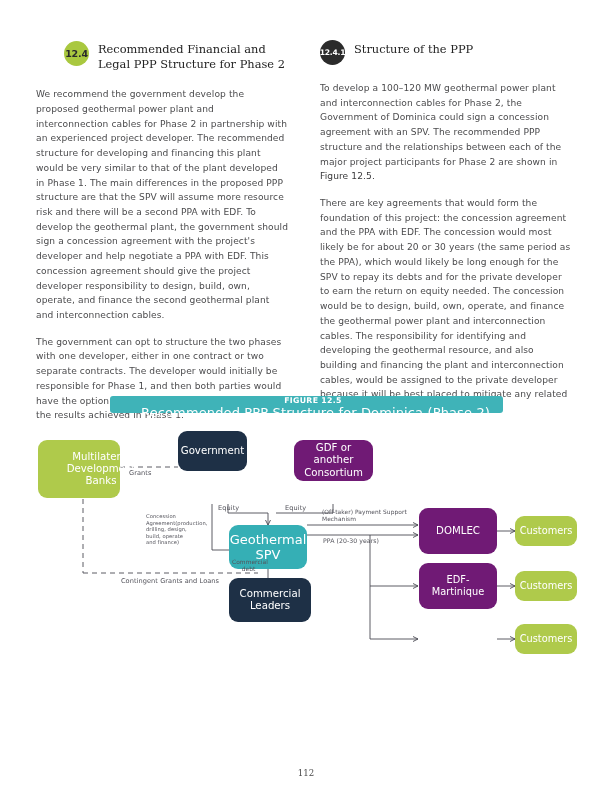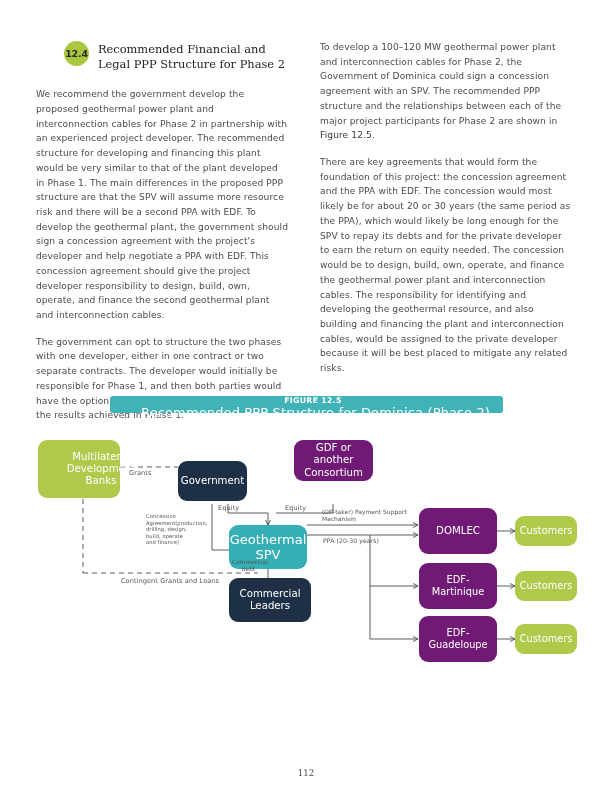--- a/index.html
+++ b/index.html
@@ -168,20 +168,24 @@
   <div class="col col-left">
     <div class="heading">
       <div class="badge badge-green">12.4</div>
       <div class="heading-title">Recommended Financial and Legal PPP Structure for Phase 2</div>
     </div>
     <p class="body">We recommend the government develop the proposed geothermal power plant and interconnection cables for Phase 2 in partnership with an experienced project developer. The recommended structure for developing and financing this plant would be very similar to that of the plant developed in Phase 1. The main differences in the proposed PPP structure are that the SPV will assume more resource risk and there will be a second PPA with EDF. To develop the geothermal plant, the government should sign a concession agreement with the project's developer and help negotiate a PPA with EDF. This concession agreement should give the project developer responsibility to design, build, own, operate, and finance the second geothermal plant and interconnection cables.</p>
     <p class="body">The government can opt to structure the two phases with one developer, either in one contract or two separate contracts. The developer would initially be responsible for Phase 1, and then both parties would have the option to continue with Phase 2 based on the results achieved in Phase 1.</p>
   </div>
 
   <div class="col col-right">
+    <div class="heading">
+      <div class="badge badge-navy">12.4.1</div>
+      <div class="heading-title">Structure of the PPP</div>
+    </div>
     <p class="body"><span>To develop a 100–120 MW geothermal power plant and interconnection cables for Phase 2, the Government of Dominica could sign a concession agreement with an SPV. The recommended PPP structure and the relationships between each of the major project participants for Phase 2 are shown in </span><b>Figure 12.5.</b></p>
     <p class="body">There are key agreements that would form the foundation of this project: the concession agreement and the PPA with EDF. The concession would most likely be for about 20 or 30 years (the same period as the PPA), which would likely be long enough for the SPV to repay its debts and for the private developer to earn the return on equity needed. The concession would be to design, build, own, operate, and finance the geothermal power plant and interconnection cables. The responsibility for identifying and developing the geothermal resource, and also building and financing the plant and interconnection cables, would be assigned to the private developer because it will be best placed to mitigate any related risks.</p>
   </div>
 
   <div class="fig-bar">
     <span class="fig-num">FIGURE 12.5</span>
     <span class="fig-title">Recommended PPP Structure for Dominica (Phase 2)</span>
   </div>
 
   <div class="diagram">
@@ -217,33 +221,32 @@
         <path d="M268,175 L268,131" marker-end="url(#ar)"></path>
 
         <path d="M497,106 L515,106" marker-end="url(#ar)"></path>
         <path d="M497,161 L515,161" marker-end="url(#ar)"></path>
         <path d="M497,214 L515,214" marker-end="url(#ar)"></path>
       </g>
     </svg>
 
     <div class="node n-green" style="left:38px; top:15px; width:82px; height:58px; font-size:10.2px;padding-left:48px;">Multilateral Development Banks</div>
 
-    <div class="node n-navy" style="left:178px; top:36px; width:69px; height:40px; font-size:10.2px;">Government</div>
+    <div class="node n-navy" style="left:178px; top:6px; width:69px; height:40px; font-size:10.2px;">Government</div>
 
     <div class="node n-red" style="left:294px; top:15px; width:79px; height:41px; font-size:10.2px;">GDF or another Consortium</div>
 
     <div class="node n-teal" style="left:229px; top:100px; width:78px; height:44px; font-size:13px;">Geothermal SPV</div>
 
     <div class="node n-navy" style="left:229px; top:153px; width:82px; height:44px; font-size:10.2px;">Commercial Leaders</div>
 
     <div class="node n-red" style="left:419px; top:83px; width:78px; height:46px; font-size:10.2px;">DOMLEC</div>
 
     <div class="node n-red" style="left:419px; top:138px; width:78px; height:46px; font-size:9.8px;">EDF-Martinique</div>
 
-    <div class="node n-red" style="left:419px; top:191px; width:78px; height:46px; font-size:9.8px;">EDF-Guadeloupe</div>
 
     <div class="node n-green" style="left:515px; top:91px; width:62px; height:30px; font-size:9.8px;">Customers</div>
 
     <div class="node n-green" style="left:515px; top:146px; width:62px; height:30px; font-size:9.8px;">Customers</div>
 
     <div class="node n-green" style="left:515px; top:199px; width:62px; height:30px; font-size:9.8px;">Customers</div>
 
     <div class="edge-label" style="left:129px; top:44px; font-size:6.6px;">Grants</div>
 
     <div class="edge-label" style="left:146px; top:88px; width:48px; font-size:5.2px;">Concession Agreement(production, drilling, design, build, operate and finance)</div>

